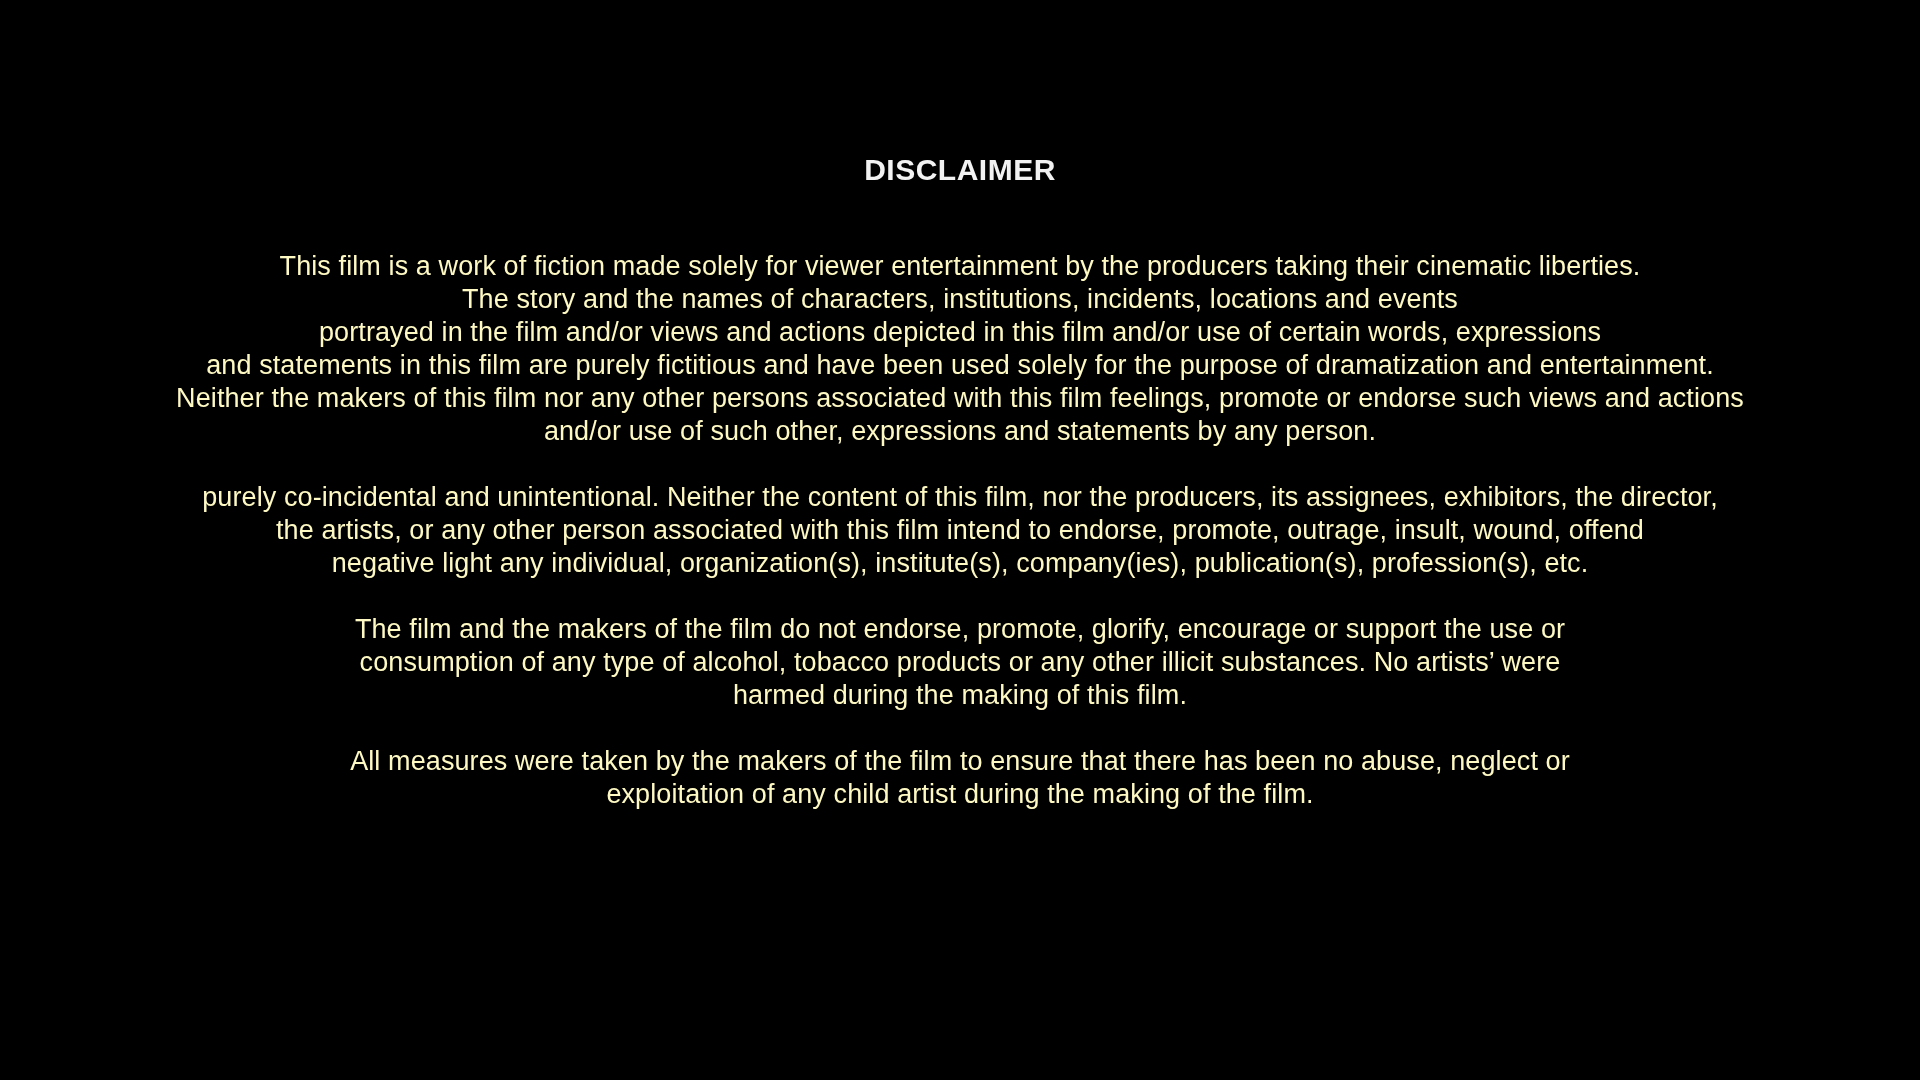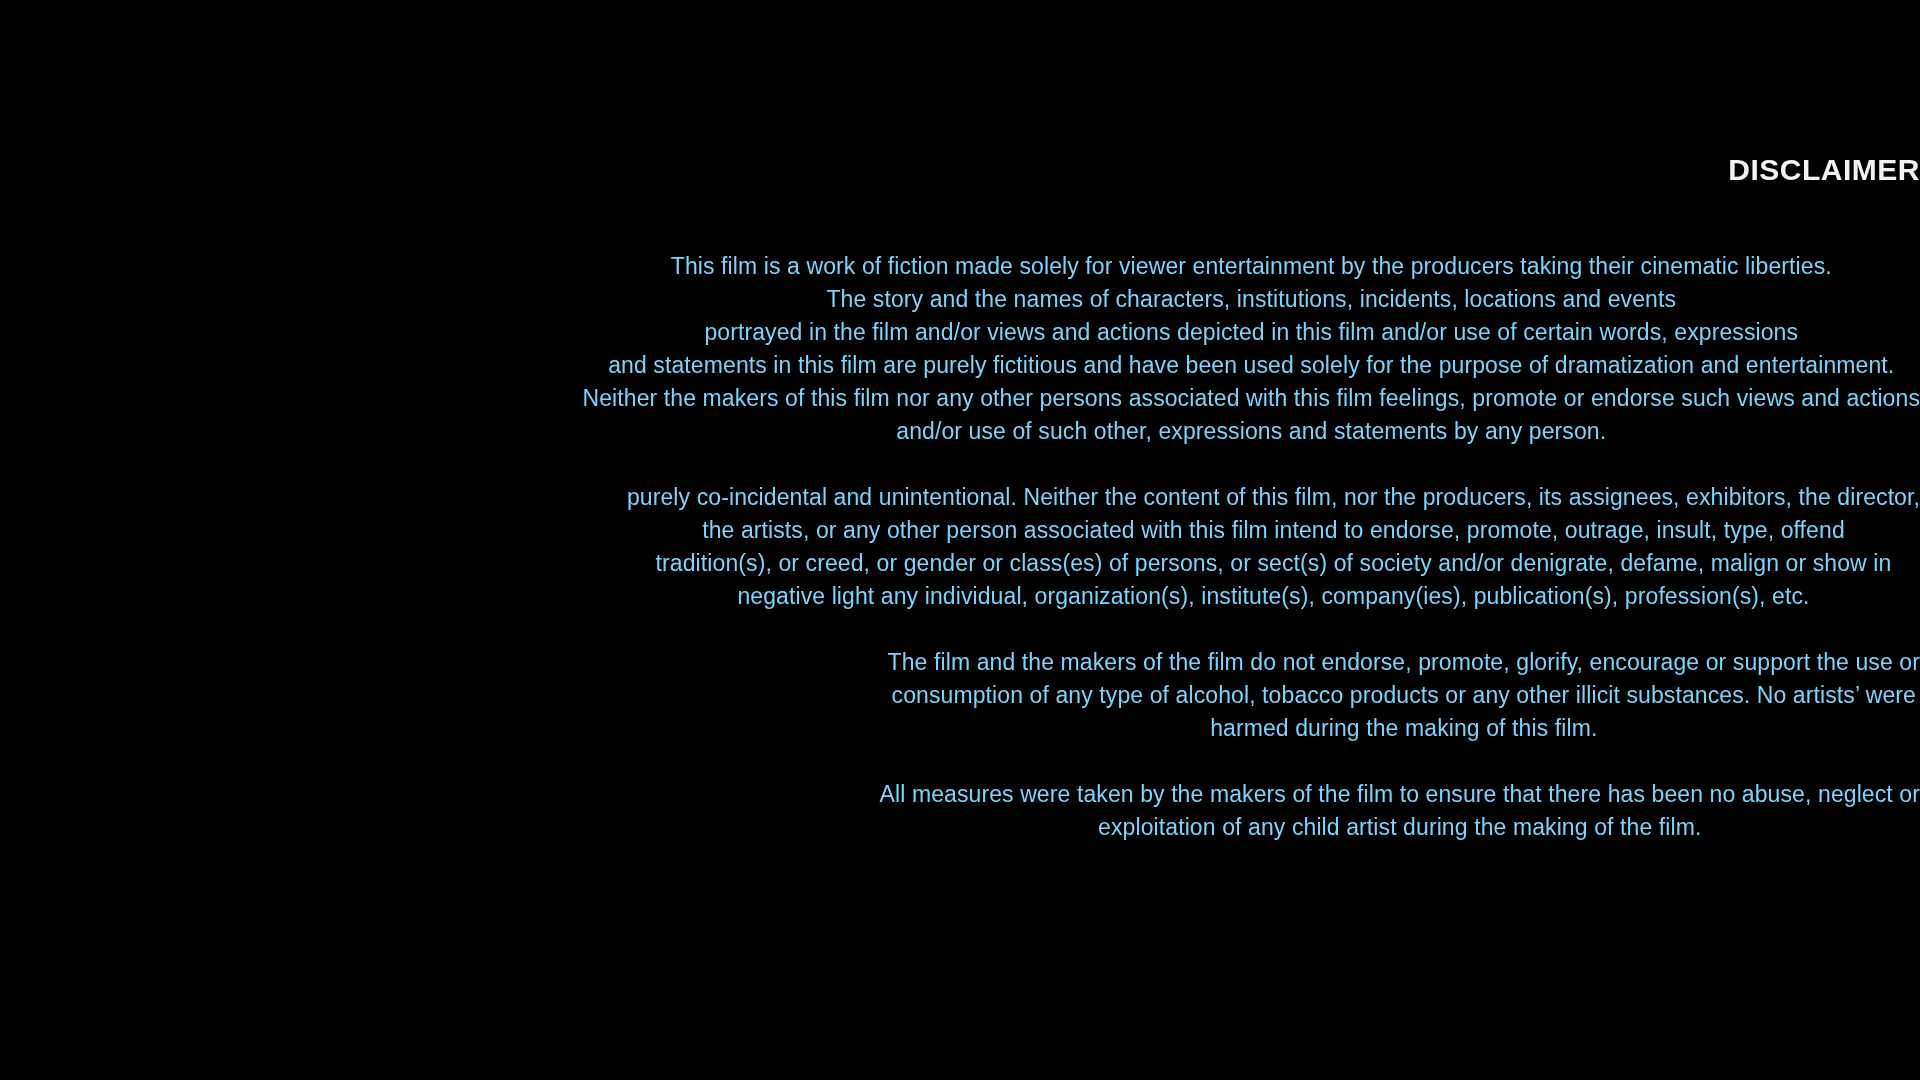--- a/index.html
+++ b/index.html
@@ -10,38 +10,38 @@
     overflow: hidden;
     font-family: "Liberation Sans", "DejaVu Sans", sans-serif;
   }
   .screen {
     width: 1920px;
     height: 1080px;
     background: #000000;
     padding-top: 150px;
     display: flex;
     flex-direction: column;
-    align-items: flex-end;
+    align-items: center;
   }
   .title {
     color: #f2f2f2;
     font-size: 30px;
     font-weight: 600;
     line-height: 40px;
     letter-spacing: 0.5px;
     text-align: center;
     margin-bottom: 60px;
   }
   .para {
     margin-bottom: 33px;
     text-align: center;
   }
   .line {
-    color: #7dd3fc;
-    font-size: 23px;
+    color: #fef9c3;
+    font-size: 27px;
     font-weight: 400;
     line-height: 33px;
     letter-spacing: 0.1px;
     white-space: nowrap;
     text-align: center;
   }
 </style>
 </head>
 <body>
 
@@ -53,22 +53,21 @@
     <div class="line">This film is a work of fiction made solely for viewer entertainment by the producers taking their cinematic liberties.</div>
     <div class="line">The story and the names of characters, institutions, incidents, locations and events</div>
     <div class="line">portrayed in the film and/or views and actions depicted in this film and/or use of certain words, expressions</div>
     <div class="line">and statements in this film are purely fictitious and have been used solely for the purpose of dramatization and entertainment.</div>
     <div class="line">Neither the makers of this film nor any other persons associated with this film feelings, promote or endorse such views and actions</div>
     <div class="line">and/or use of such other, expressions and statements by any person.</div>
   </div>
 
   <div class="para">
     <div class="line">purely co-incidental and unintentional. Neither the content of this film, nor the producers, its assignees, exhibitors, the director,</div>
-    <div class="line">the artists, or any other person associated with this film intend to endorse, promote, outrage, insult, type, offend</div>
-    <div class="line">tradition(s), or creed, or gender or class(es) of persons, or sect(s) of society and/or denigrate, defame, malign or show in</div>
+    <div class="line">the artists, or any other person associated with this film intend to endorse, promote, outrage, insult, wound, offend</div>
     <div class="line">negative light any individual, organization(s), institute(s), company(ies), publication(s), profession(s), etc.</div>
   </div>
 
   <div class="para">
     <div class="line">The film and the makers of the film do not endorse, promote, glorify, encourage or support the use or</div>
     <div class="line">consumption of any type of alcohol, tobacco products or any other illicit substances. No artists’ were</div>
     <div class="line">harmed during the making of this film.</div>
   </div>
 
   <div class="para">

